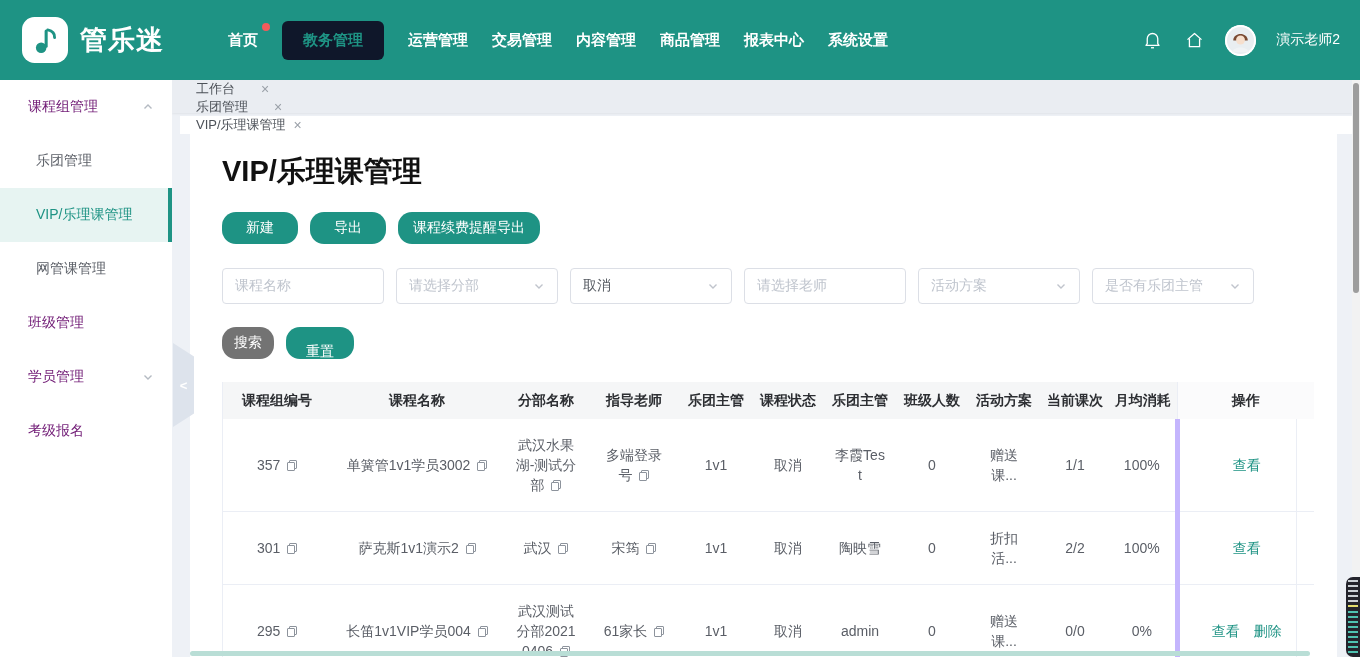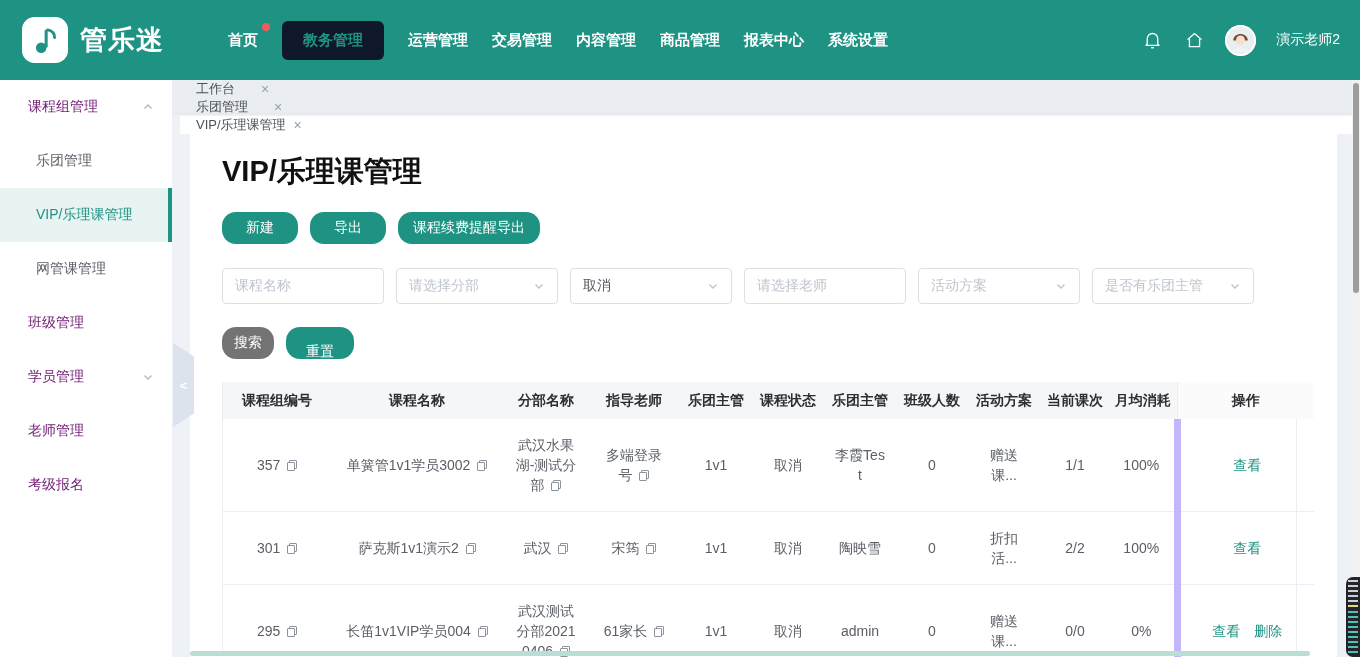--- a/index.html
+++ b/index.html
@@ -59,21 +59,21 @@
   .btn-reset { padding:16px 20px; }
 
   
   .table-wrap { border-left:1px solid #ebeef5; border-right:1px solid #ebeef5; }
   table { width:100%; border-collapse:collapse; table-layout:fixed; }
   thead th { background:#f5f6f7; height:37px; font-size:14px; font-weight:600; color:#2d2f33;
              white-space:nowrap; padding:0 4px; text-align:center; }
   thead th.ops { background:#fbfbfc; border-left:1px solid #ebeef5; }
   tbody td { border-bottom:1px solid #ebeef5; font-size:14px; color:#5a5e66; padding:16px 12px;
              text-align:center; vertical-align:middle; line-height:20px; word-break:break-all; }
-  tbody td.ops { border-left:7px solid #c4b5fd; word-break:keep-all; }
+  tbody td.ops { border-left:5px solid #c4b5fd; word-break:keep-all; }
   .op-link { color:#1e9384; cursor:pointer; text-decoration:none; margin:0 7px; white-space:nowrap; }
   .copy { display:inline-block; width:10px; height:11px; position:relative; margin-left:3px; vertical-align:-1px; }
   .copy::before { content:""; position:absolute; right:0; top:0; width:6px; height:7px; border:1px solid #8d939c; border-radius:1px; }
   .copy::after  { content:""; position:absolute; left:0; bottom:0; width:6px; height:7px; border:1px solid #8d939c; border-radius:1px; background:#fff; }
 
   
   .vscroll { position:absolute; right:0; top:80px; width:8px; height:577px; background:#f2f2f2; z-index:40; }
   .vthumb { position:absolute; left:1px; top:3px; width:6px; height:210px; background:#9d9d9d; border-radius:3px; }
   .hscroll { position:absolute; left:190px; bottom:1px; width:1120px; height:5px; border-radius:3px; background:#b9ded6; z-index:41; }
   .corner-widget { position:absolute; right:0; bottom:0; width:14px; height:80px; background:#24242c;
@@ -152,23 +152,20 @@
           <span>网管课管理</span>
         </div>
         <div class="sb-item top">
           <span>班级管理</span>
         </div>
         <div class="sb-item top">
           <span>学员管理</span>
           <svg class="chev" width="12" height="12" viewBox="0 0 12 12">
             <path d="M2.5 4.5L6 8l3.5-3.5" fill="none" stroke="#b4bac2" stroke-width="1.4"></path>
           </svg>
-        </div>
-        <div class="sb-item top">
-          <span>老师管理</span>
         </div>
         <div class="sb-item top">
           <span>考级报名</span>
         </div>
       </div>
   </div>
   <div class="collapse-handle">&lt;</div>
 
   <div class="main">
     <div class="tabbar">

